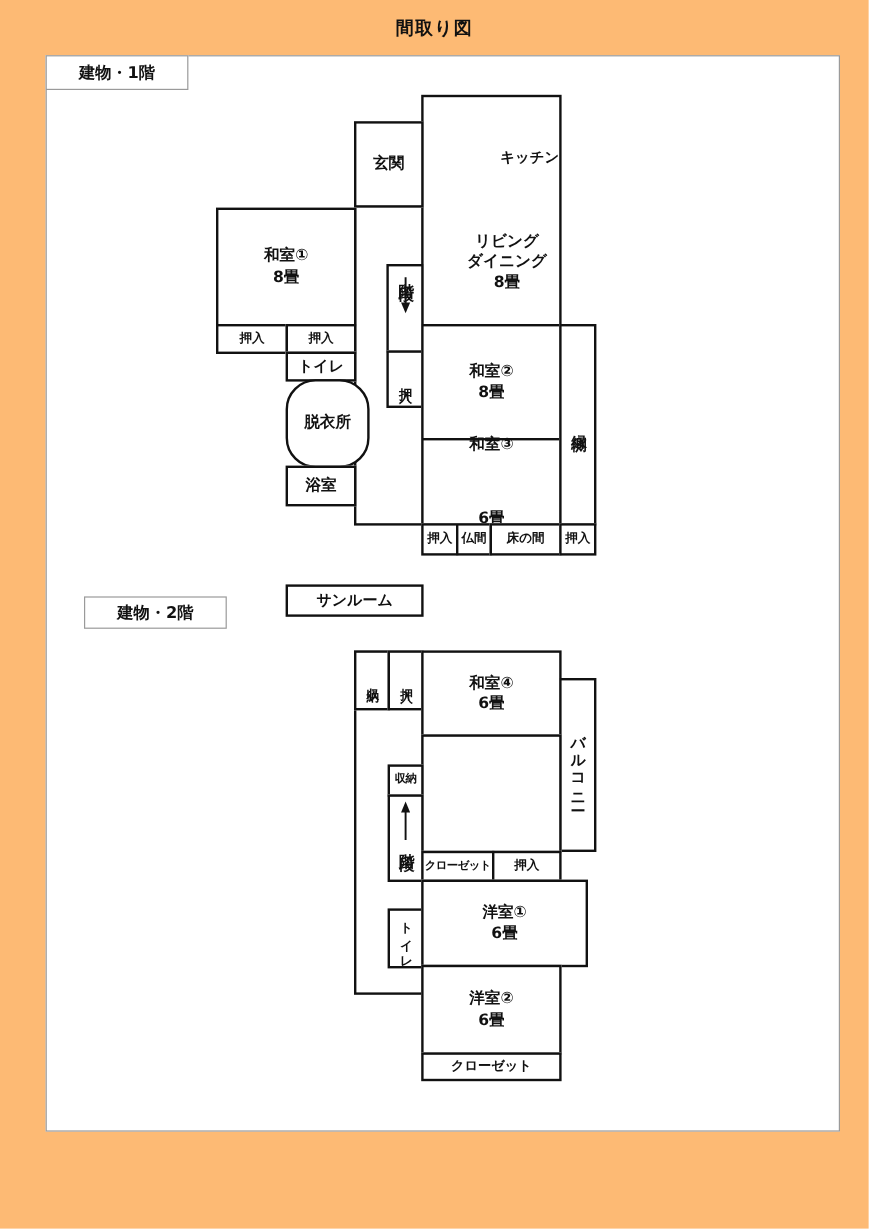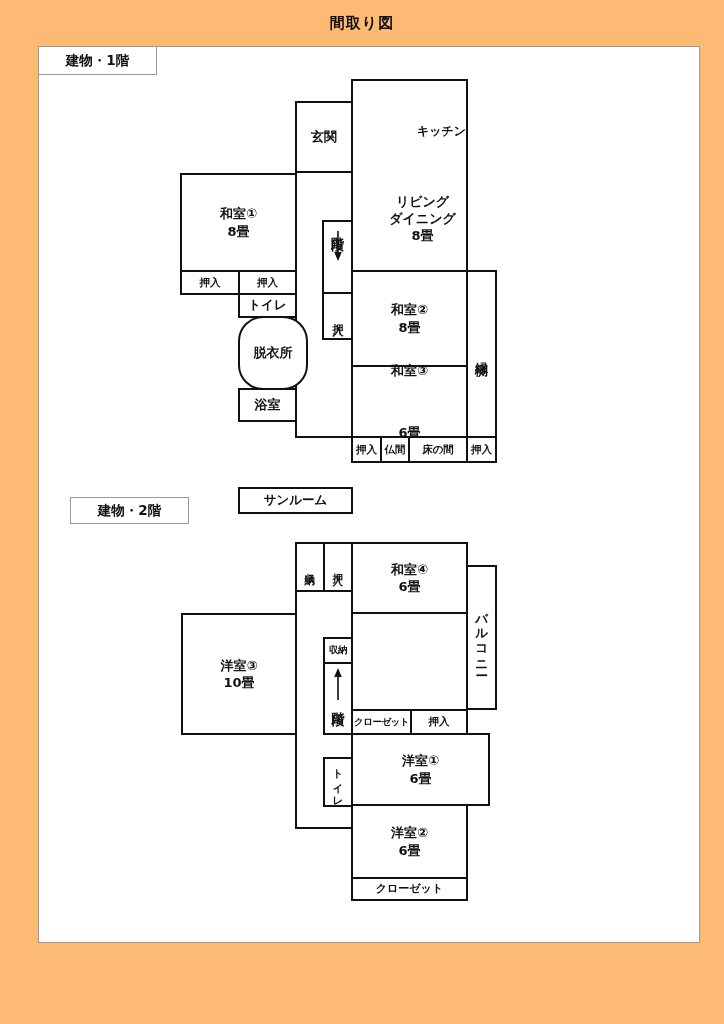--- a/index.html
+++ b/index.html
@@ -121,24 +121,20 @@
     <span class="vert">押入</span>
   </div>
 
   <div class="box s13" style="left:351px;top:542px;width:117px;height:72px;">
     <span class="ln">和室④</span>
     <span class="ln">6畳</span>
   </div>
   <div class="box s12" style="left:466px;top:565px;width:31px;height:145px;">
     <span class="vert">バルコニー</span>
   </div>
-  <div class="box s13" style="left:181px;top:613px;width:116px;height:122px;">
-    <span class="ln">洋室③</span>
-    <span class="ln">10畳</span>
-  </div>
   <div class="box s13" style="left:351px;top:612px;width:117px;height:99px;">
     <span class="ln"></span>
     <span class="ln"></span>
   </div>
 
   <div class="box s9" style="left:323px;top:637px;width:30px;height:27px;letter-spacing:-0.5px;">
     <span class="lbl">収納</span>
   </div>
 
   <div class="box s13" style="left:323px;top:662px;width:30px;height:73px;justify-content:flex-start;padding-top:3px;">

